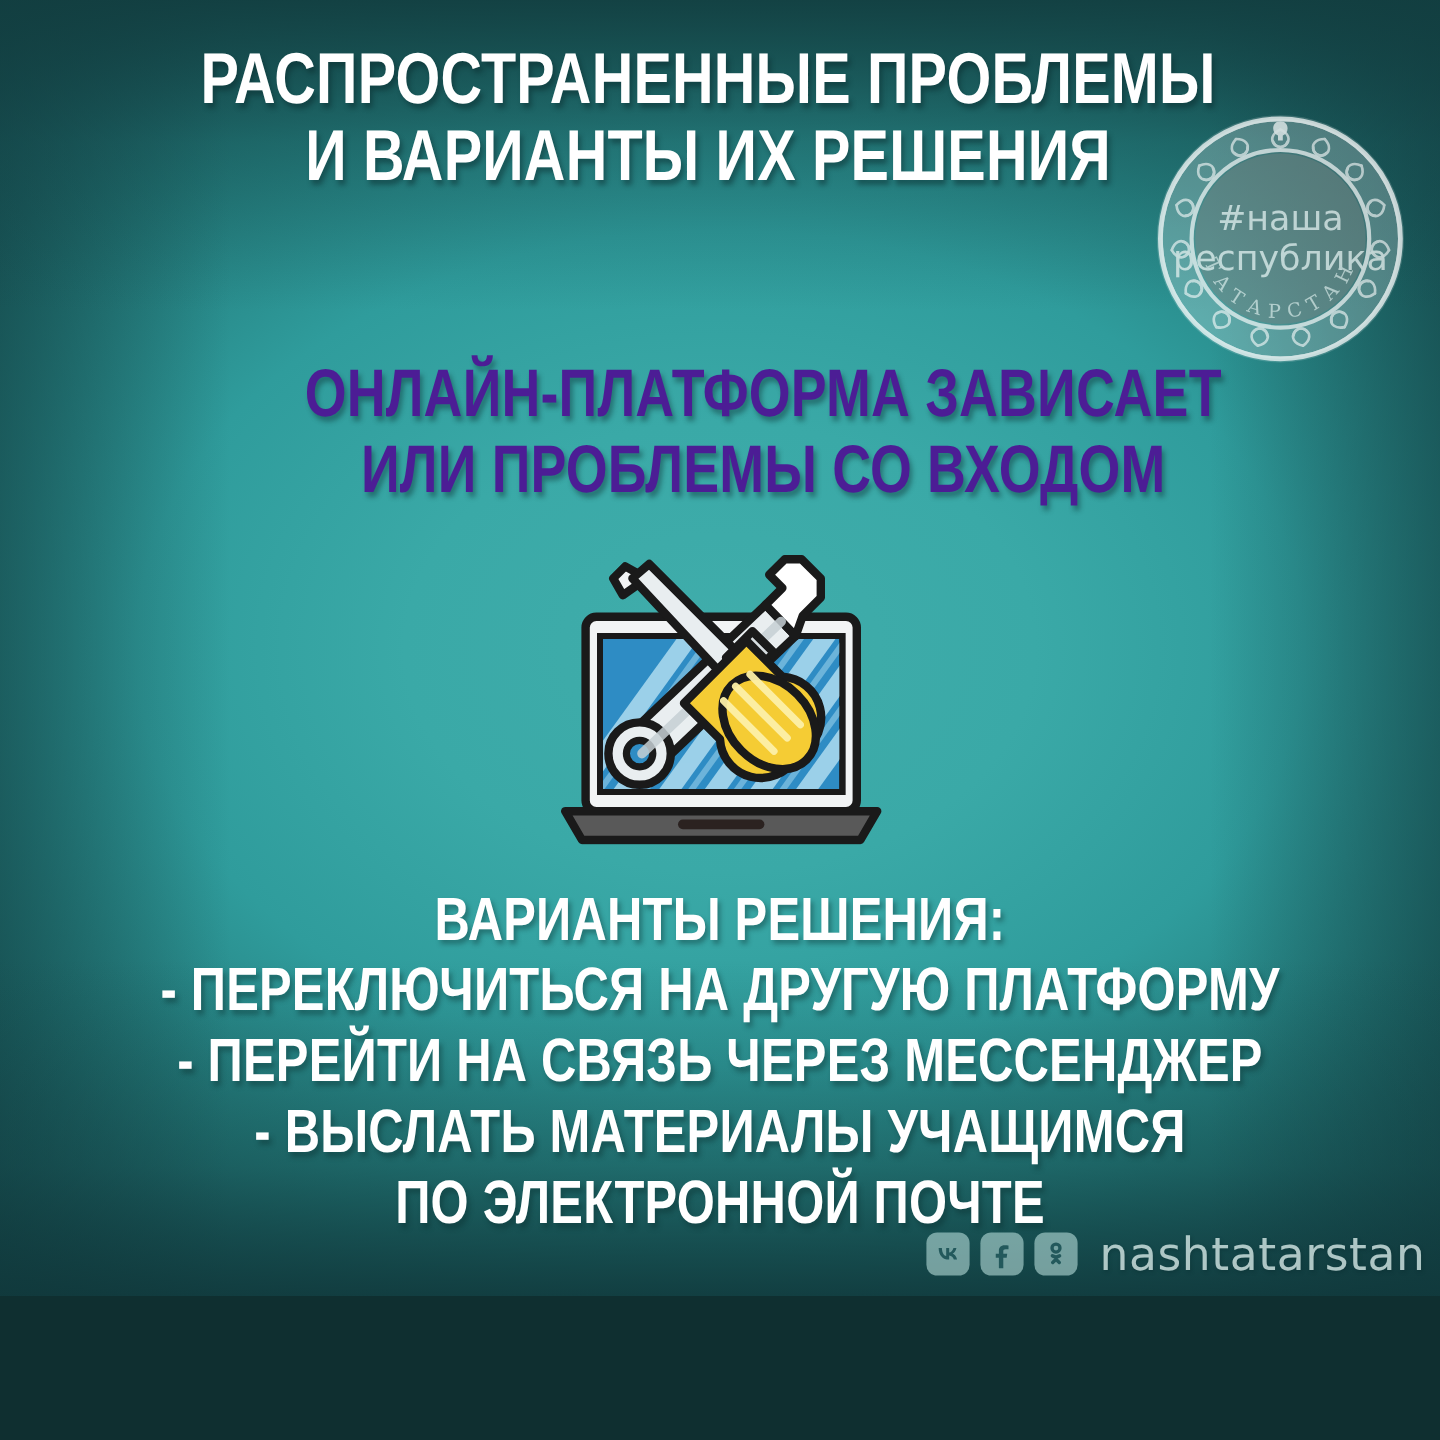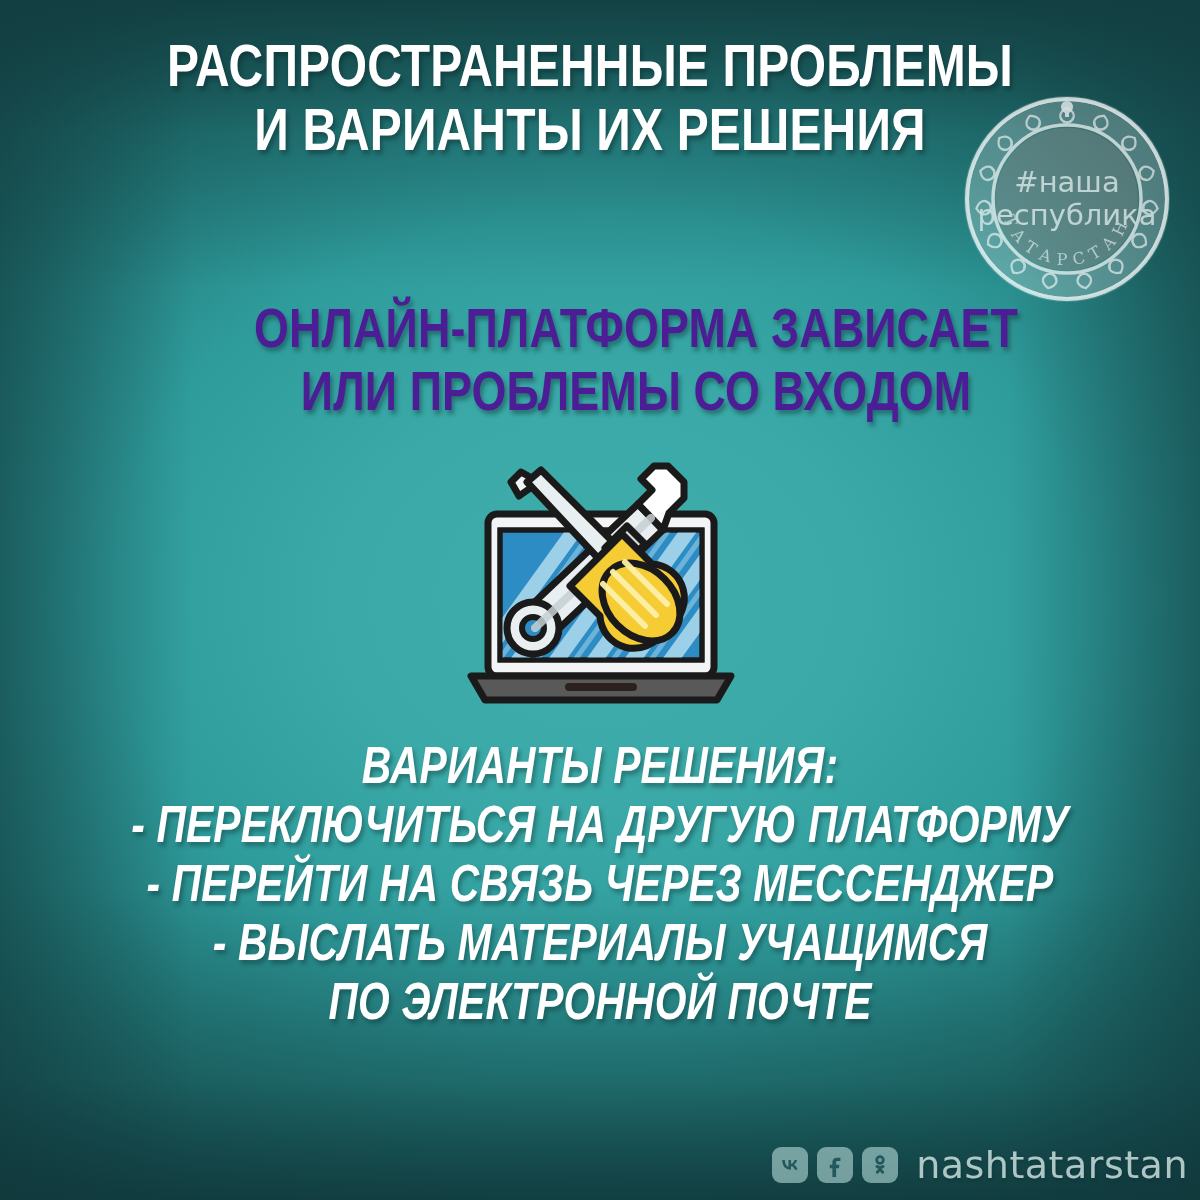--- a/index.html
+++ b/index.html
@@ -4,21 +4,21 @@
 <title>Распространенные проблемы и варианты их решения</title>
 <style>
   html, body {
     margin: 0;
     padding: 0;
     background: #0f2f30;
   }
   #poster {
     position: relative;
     width: 1200px;
-    height: 1200px;
+    height: 1080px;
     overflow: hidden;
     font-family: "Liberation Sans", "DejaVu Sans", sans-serif;
     background: #2fa3a1;
   }
   
   #bg-base {
     position: absolute;
     inset: 0;
     background:
       radial-gradient(ellipse 78% 62% at 50% 50%,
@@ -82,21 +82,20 @@
   }
 
   #solutions {
     position: absolute;
     top: 736px;
     left: 0;
     width: 1200px;
     text-align: center;
     color: #ffffff;
     z-index: 4;
-    font-style: italic;
   }
   #solutions .line {
     font-size: 51px;
     line-height: 59px;
     text-shadow: 3px 4px 5px rgba(10,44,46,0.40);
   }
 
   
   #badge {
     position: absolute;

